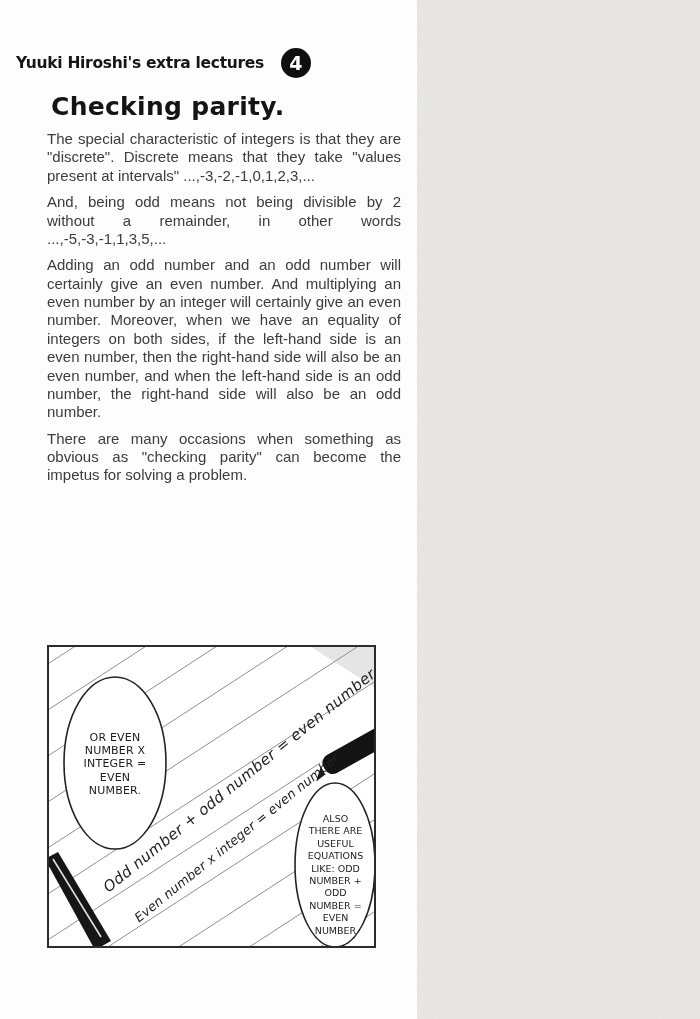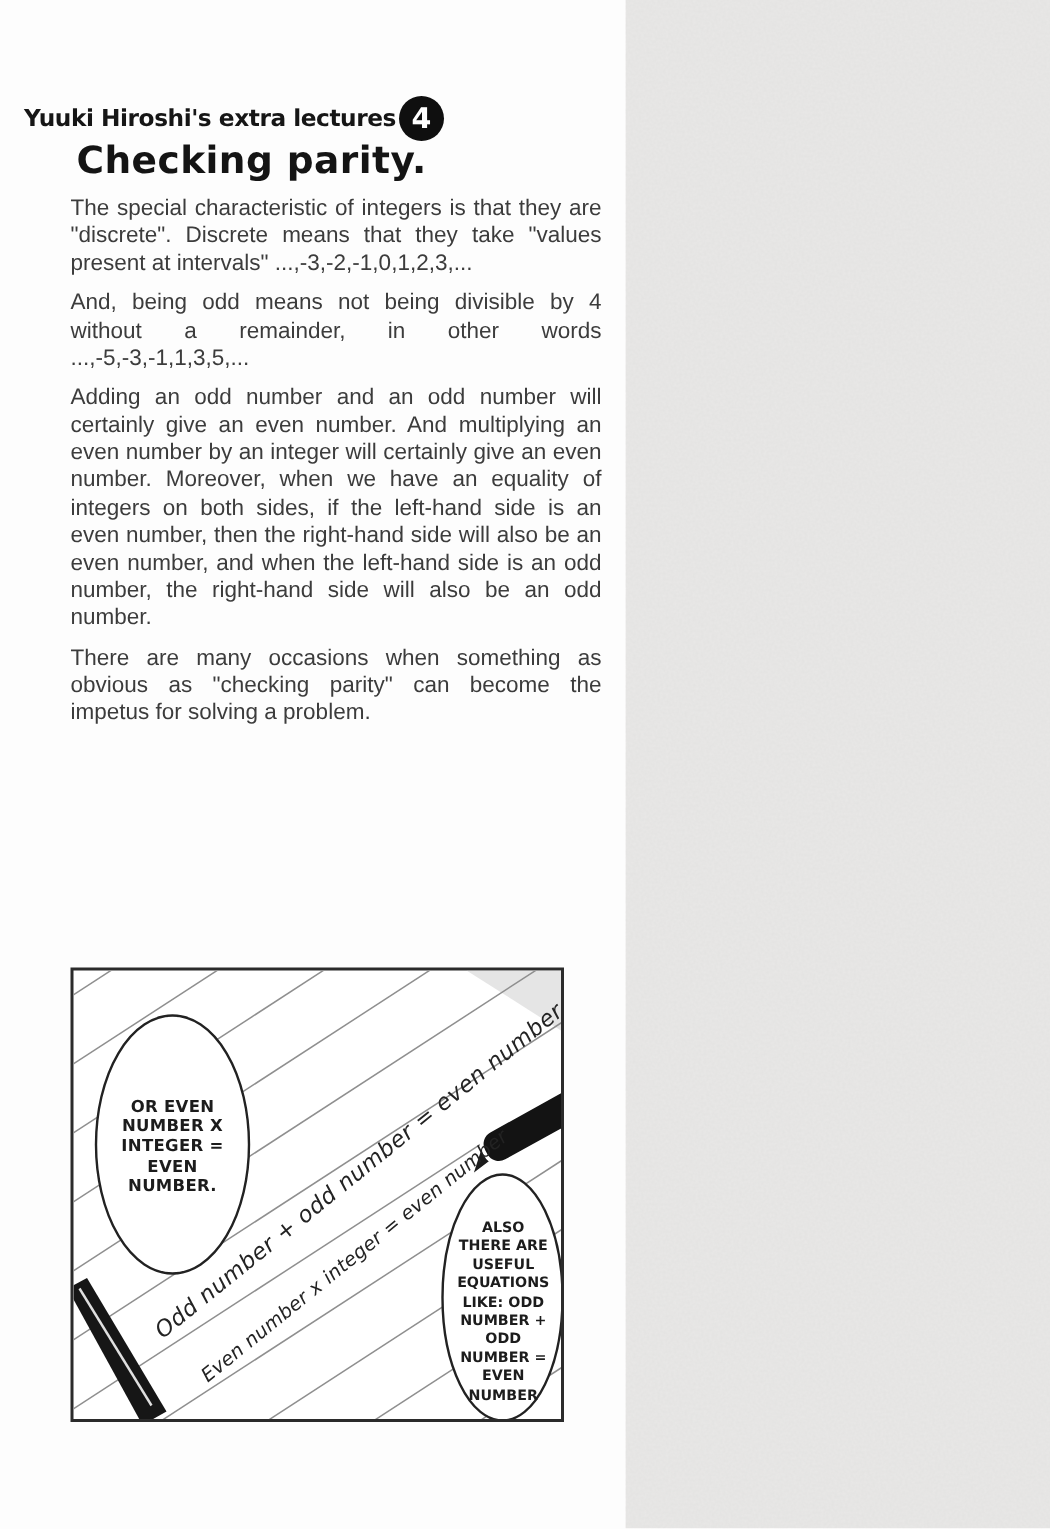--- a/index.html
+++ b/index.html
@@ -5,22 +5,22 @@
   html,body{margin:0;padding:0;}
   body{
     width:700px;height:1019px;position:relative;overflow:hidden;
     background:#fdfdfd;
     font-family:"Liberation Sans",sans-serif;
   }
   .paper-edge{
     position:absolute;top:0;right:0;width:283px;height:1019px;
   }
   .header{
-    position:absolute;left:16px;top:64px;
-    display:flex;align-items:center;gap:2px;
+    position:absolute;left:16px;top:48px;
+    display:flex;align-items:center;gap:17px;
   }
   .series-label{
     font-family:"DejaVu Sans",sans-serif;font-weight:700;
     font-size:15.5px;letter-spacing:-0.3px;color:#161616;
   }
   .badge{
     width:30px;height:30px;border-radius:50%;background:#0f0f0f;color:#ffffff;
     font-family:"DejaVu Sans",sans-serif;font-weight:700;font-size:19px;
     display:flex;align-items:center;justify-content:center;
   }
@@ -35,21 +35,21 @@
     color:#3c3c3c;
   }
   .article p{margin:0 0 8px 0;}
   .panel{
     position:absolute;left:47px;top:645px;width:325px;height:299px;
     border:2px solid #2b2b2b;background:#ffffff;overflow:hidden;
   }
   .panel-art{position:absolute;left:0;top:0;}
   .bubble-text{
     position:absolute;text-align:center;white-space:pre-line;
-    font-family:"DejaVu Sans",sans-serif;font-weight:700;color:#1c1c1c;
+    font-family:"DejaVu Sans",sans-serif;font-weight:400;color:#1c1c1c;
   }
   .bubble-text.left{left:10px;top:84px;width:112px;font-size:11px;line-height:13.2px;letter-spacing:0.2px;}
   .bubble-text.right{left:238px;top:166px;width:97px;font-size:9.5px;line-height:12.4px;}
   .handwriting{
     position:absolute;font-family:"DejaVu Sans",sans-serif;font-style:italic;
     color:#232323;transform-origin:left bottom;white-space:nowrap;
   }
   .hw1{left:62px;top:231px;font-size:15px;letter-spacing:0.4px;transform:rotate(-39deg);}
   .hw2{left:92px;top:263px;font-size:12.8px;letter-spacing:0.2px;transform:rotate(-39deg);}
 </style>
@@ -69,21 +69,21 @@
 
 <div class="header">
   <span class="series-label">Yuuki Hiroshi's extra lectures</span>
   <span class="badge">4</span>
 </div>
 
 <h1 class="title">Checking parity.</h1>
 
 <div class="article">
   <p>The special characteristic of integers is that they are "discrete". Discrete means that they take "values present at intervals" ...,-3,-2,-1,0,1,2,3,...</p>
-  <p>And, being odd means not being divisible by 4 without a remainder, in other words ...,-5,-3,-1,1,3,5,...</p>
+  <p>And, being odd means not being divisible by 2 without a remainder, in other words ...,-5,-3,-1,1,3,5,...</p>
   <p>Adding an odd number and an odd number will certainly give an even number. And multiplying an even number by an integer will certainly give an even number. Moreover, when we have an equality of integers on both sides, if the left-hand side is an even number, then the right-hand side will also be an even number, and when the left-hand side is an odd number, the right-hand side will also be an odd number.</p>
   <p>There are many occasions when something as obvious as "checking parity" can become the impetus for solving a problem.</p>
 </div>
 
 <div class="panel">
   <svg class="panel-art" width="325" height="299" viewBox="0 0 325 299">
 
     <polygon points="262,0 325,0 325,40" fill="#dedede" opacity="0.8"></polygon>
 
     <g stroke="#8f8f8f" stroke-width="1">

